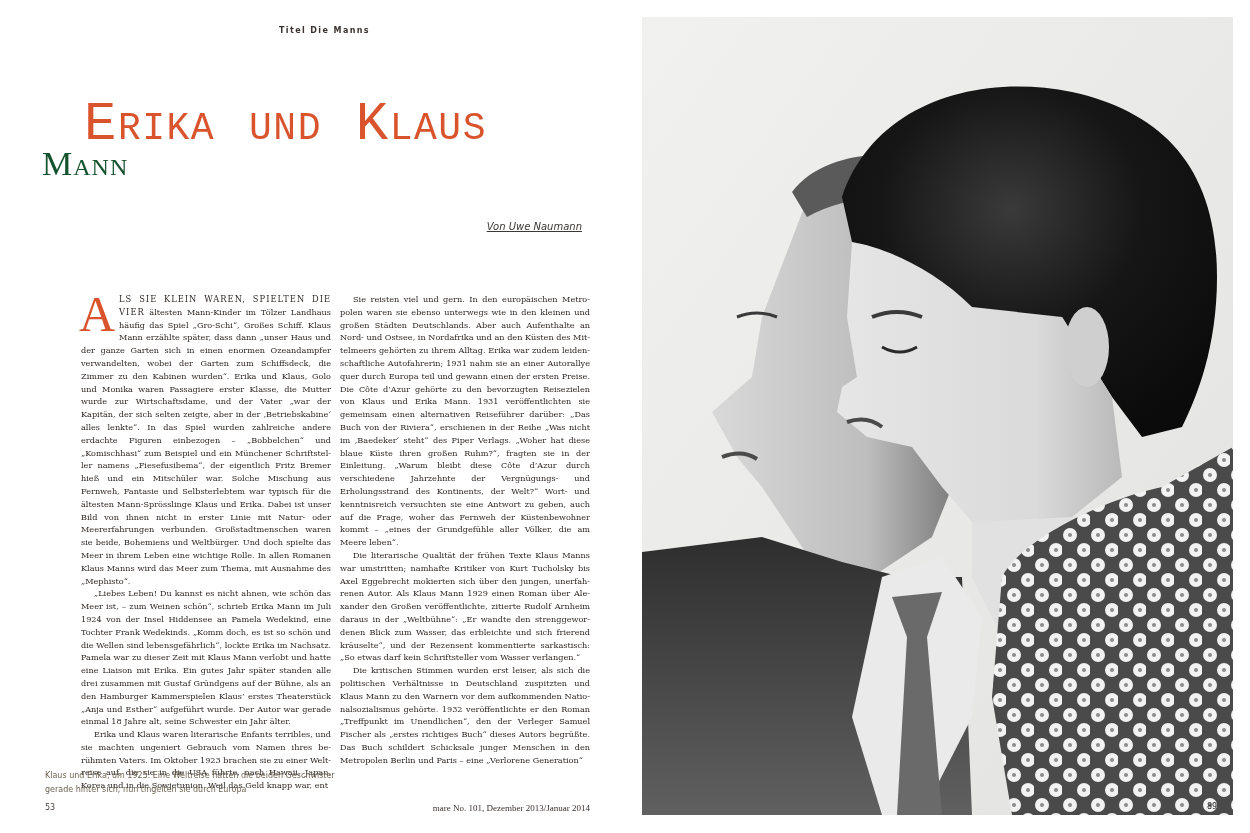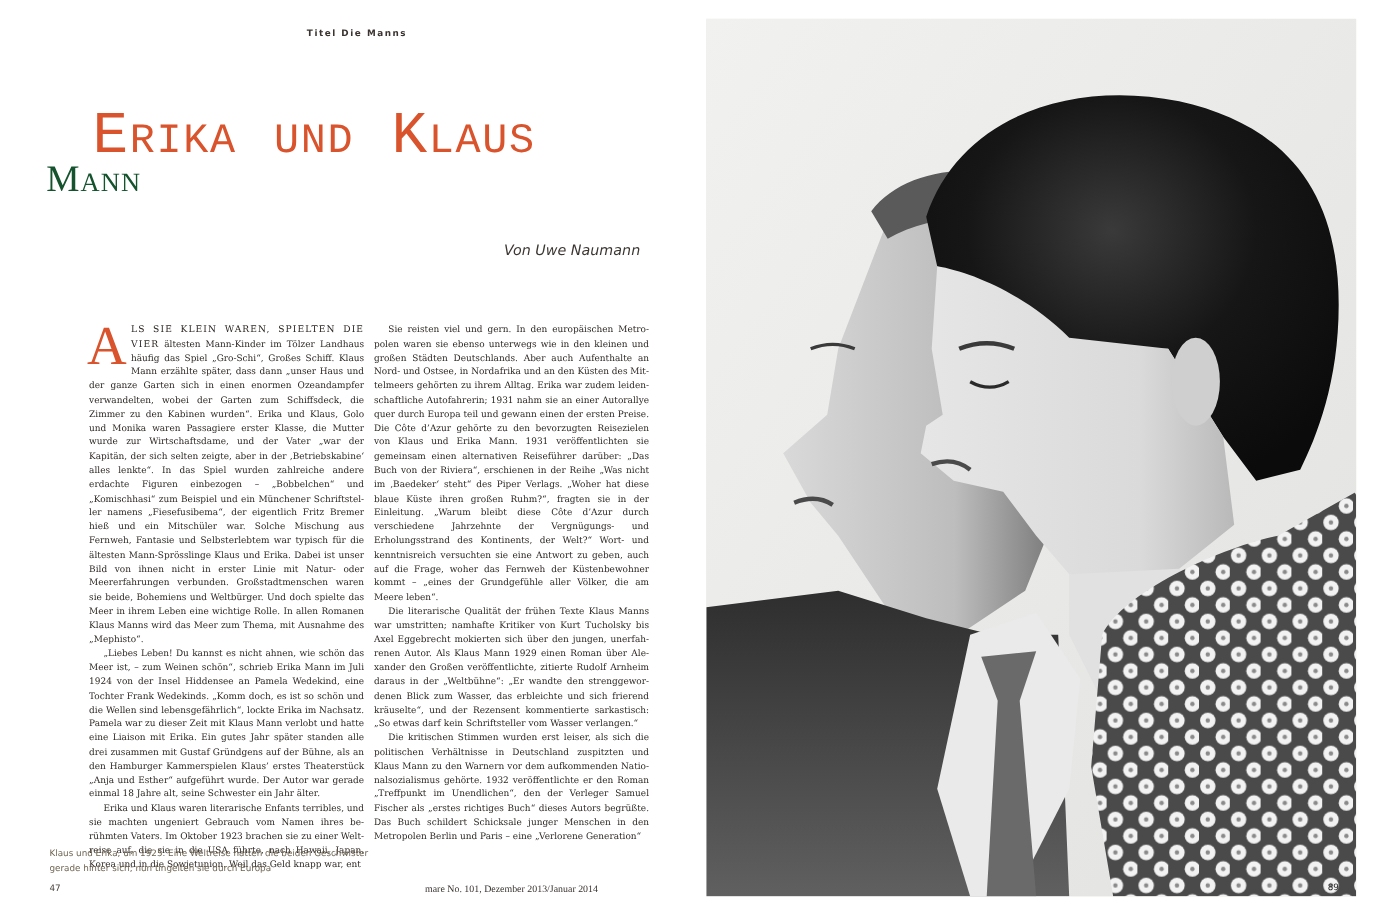--- a/index.html
+++ b/index.html
@@ -13,37 +13,37 @@
   .title-line1 { position: absolute; left: 40px; top: 98px; font-family: Liberation Mono, monospace;
                  font-size: 54px; line-height: 54px; color: #d9532c; font-variant: small-caps;
                  letter-spacing: 1.5px; white-space: nowrap; margin-left: 44px; }
   .title-line2 { position: absolute; left: 42px; top: 147px; font-family: "Liberation Serif", serif;
                  font-size: 34px; line-height: 34px; color: #14532d; font-variant: small-caps;
                  letter-spacing: 1px; }
   .lead { position: absolute; right: 43px; top: 168px; width: 470px; text-align: right;
           font-family: "DejaVu Sans", sans-serif; font-weight: bold; font-size: 10.6px;
           line-height: 20px; color: #1f1b19; }
   .byline { position: absolute; right: 43px; top: 221px; font-family: "DejaVu Sans", sans-serif;
-            font-style: italic; font-size: 13px; color: #3d3733; }
+            font-style: italic; font-size: 10px; color: #3d3733; text-decoration: underline; }
   .col { position: absolute; top: 293px; width: 250px; font-family: "DejaVu Serif", serif;
          font-size: 8.15px; line-height: 12.8px; color: #2e2825; text-align: justify;
          hyphens: manual; }
   .col-1 { left: 81px; }
   .col-2 { left: 340px; }
   .col p { margin: 0; text-indent: 13px; }
   .col p.first { text-indent: 0; }
   .dropcap { float: left; font-family: "Liberation Serif", serif; color: #d9532c;
              font-size: 50px; line-height: 38px; margin: 2px 4px 0 -2px; }
   .smallcaps-start { letter-spacing: 1px; text-transform: uppercase; font-size: 8.3px; }
   .caption { position: absolute; left: 45px; top: 769px; width: 290px;
              font-family: "DejaVu Sans", sans-serif; font-size: 8px; line-height: 14px;
              color: #6f6553; }
   .folio-left { position: absolute; left: 45px; top: 803px; font-family: "DejaVu Sans", sans-serif;
                 font-size: 8px; color: #4d4642; }
-  .footer-issue { position: absolute; left: 340px; width: 250px; top: 803px; text-align: center;
+  .footer-issue { position: absolute; left: 340px; width: 250px; top: 803px; text-align: right;
                   font-family: "Liberation Serif", serif; font-size: 9px; color: #3a3330; }
   .right-page { position: absolute; left: 625px; top: 0; width: 625px; height: 833px; }
   .photo { position: absolute; left: 17px; top: 17px; width: 591px; height: 798px; overflow: hidden;
            background: #ededec; }
   .folio-right { position: absolute; left: 1195px; top: 802px; font-family: "DejaVu Sans", sans-serif;
                  font-size: 8px; color: #2a2a2a; margin-left: 12px; }
 </style>
 </head>
 <body>
 
@@ -65,21 +65,21 @@
       <p>Erika und Klaus waren literarische Enfants terribles, und sie machten ungeniert Gebrauch vom Namen ihres be­rühmten Vaters. Im Oktober 1923 brachen sie zu einer Welt­reise auf, die sie in die USA führte, nach Hawaii, Japan, Korea und in die Sowjetunion. Weil das Geld knapp war, ent­</p>
     </div>
 
     <div class="col col-2">
       <p>Sie reisten viel und gern. In den europäischen Metro­polen waren sie ebenso unterwegs wie in den kleinen und großen Städten Deutschlands. Aber auch Aufenthalte an Nord- und Ostsee, in Nordafrika und an den Küsten des Mit­telmeers gehörten zu ihrem Alltag. Erika war zudem leiden­schaftliche Autofahrerin; 1931 nahm sie an einer Autorallye quer durch Europa teil und gewann einen der ersten Preise. Die Côte d’Azur gehörte zu den bevorzugten Reisezielen von Klaus und Erika Mann. 1931 veröffentlichten sie gemeinsam einen alternativen Reiseführer darüber: „Das Buch von der Riviera“, erschienen in der Reihe „Was nicht im ‚Baedeker‘ steht“ des Piper Verlags. „Woher hat diese blaue Küste ihren großen Ruhm?“, fragten sie in der Einleitung. „Warum bleibt diese Côte d’Azur durch verschiedene Jahrzehnte der Ver­gnügungs- und Erholungsstrand des Kontinents, der Welt?“ Wort- und kenntnisreich versuchten sie eine Antwort zu geben, auch auf die Frage, woher das Fernweh der Küstenbe­wohner kommt – „eines der Grundgefühle aller Völker, die am Meere leben“.</p>
       <p>Die literarische Qualität der frühen Texte Klaus Manns war umstritten; namhafte Kritiker von Kurt Tucholsky bis Axel Eggebrecht mokierten sich über den jungen, unerfah­renen Autor. Als Klaus Mann 1929 einen Roman über Ale­xander den Großen veröffentlichte, zitierte Rudolf Arnheim daraus in der „Weltbühne“: „Er wandte den strengge­wor­denen Blick zum Wasser, das erbleichte und sich frierend kräuselte“, und der Rezensent kommentierte sarkastisch: „So etwas darf kein Schriftsteller vom Wasser verlangen.“</p>
       <p>Die kritischen Stimmen wurden erst leiser, als sich die politischen Verhältnisse in Deutschland zuspitzten und Klaus Mann zu den Warnern vor dem aufkommenden Natio­nalsozialismus gehörte. 1932 veröffentlichte er den Roman „Treffpunkt im Unendlichen“, den der Verleger Samuel Fischer als „erstes richtiges Buch“ dieses Autors begrüßte. Das Buch schildert Schicksale junger Menschen in den Metropolen Berlin und Paris – eine „Verlorene Generation“</p>
     </div>
 
     <div class="caption">Klaus und Erika, um 1925. Eine Weltreise hatten die beiden Geschwister gerade hinter sich; nun tingelten sie durch Europa</div>
-    <div class="folio-left">47</div>
+    <div class="folio-left">53</div>
     <div class="footer-issue">mare No. 101, Dezember 2013/Januar 2014</div>
   </div>
 
   <div class="right-page">
     <div class="photo">
       <svg width="591" height="798" viewBox="0 0 591 798" xmlns="http://www.w3.org/2000/svg">
         <defs>
           <linearGradient id="bg" x1="0" y1="0" x2="1" y2="1">
             <stop offset="0" stop-color="#f1f1f0"></stop>
             <stop offset="1" stop-color="#e2e2e1"></stop>

